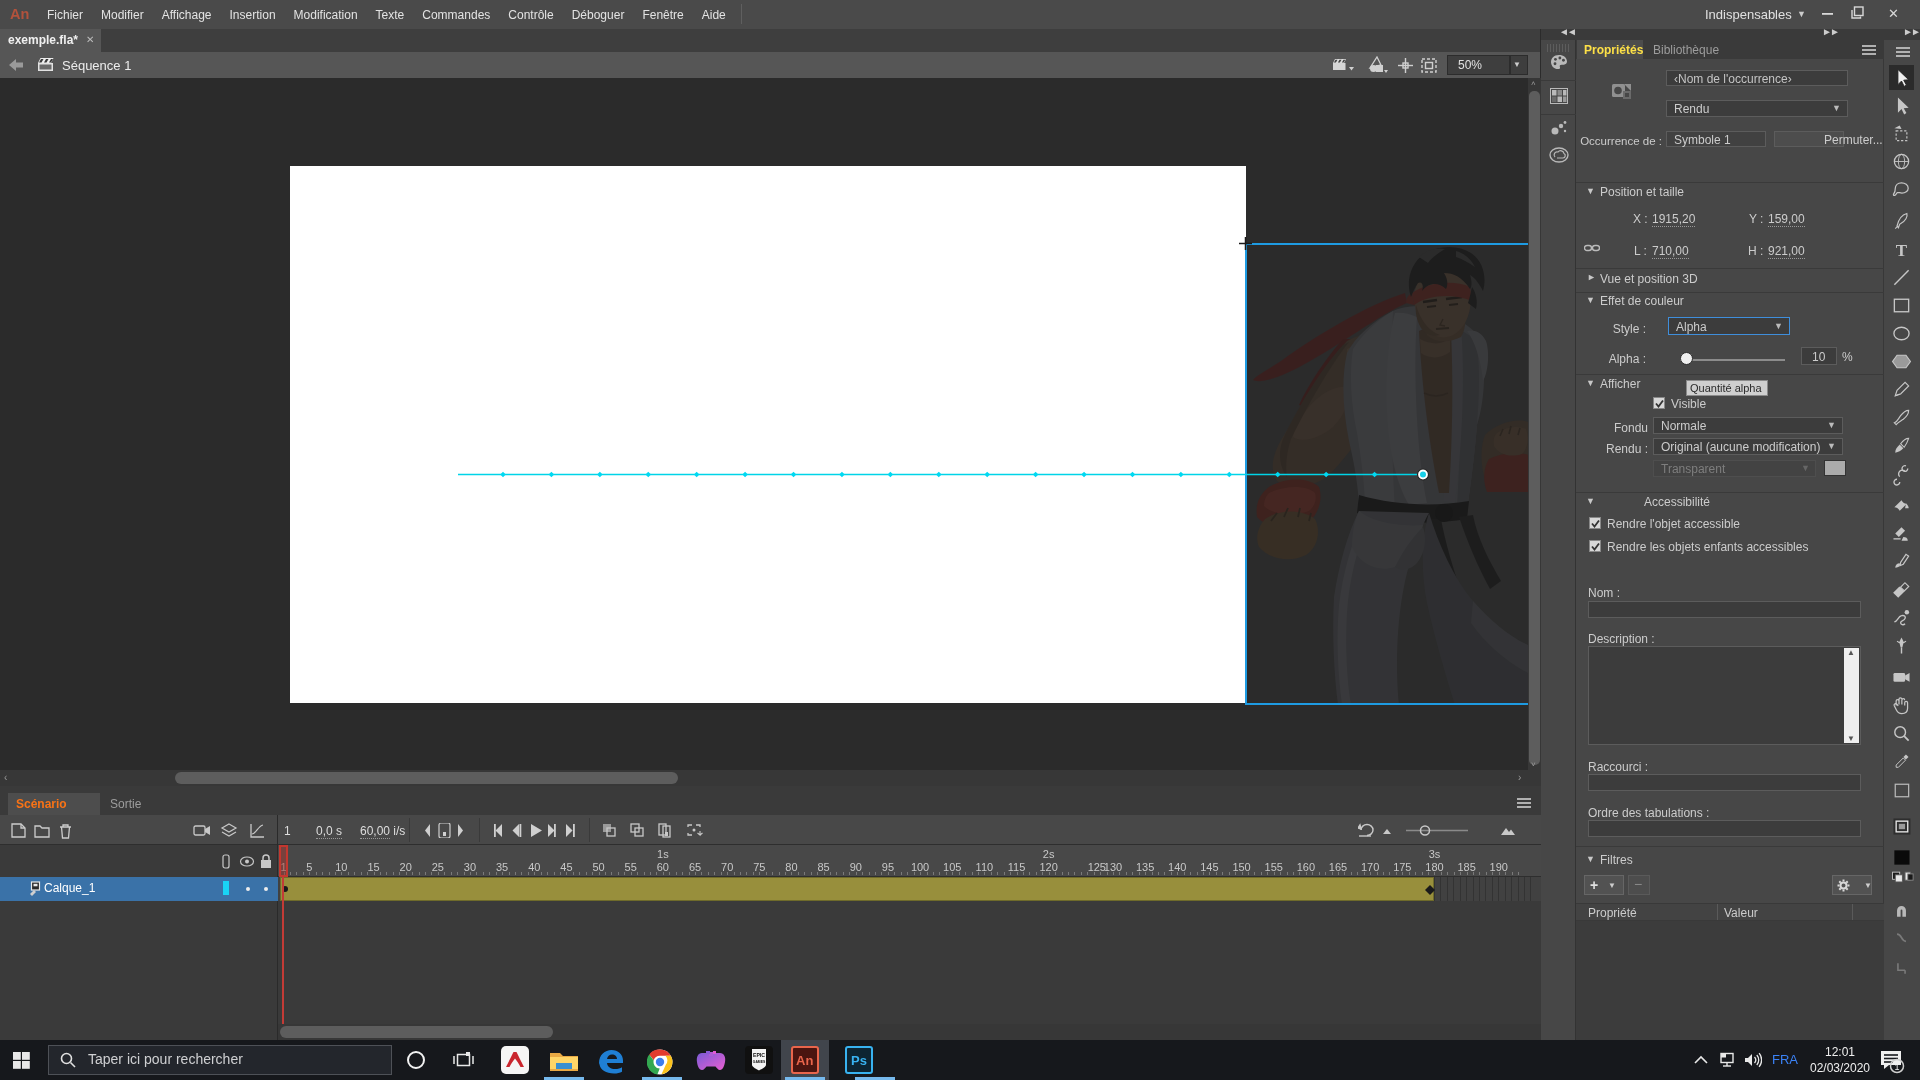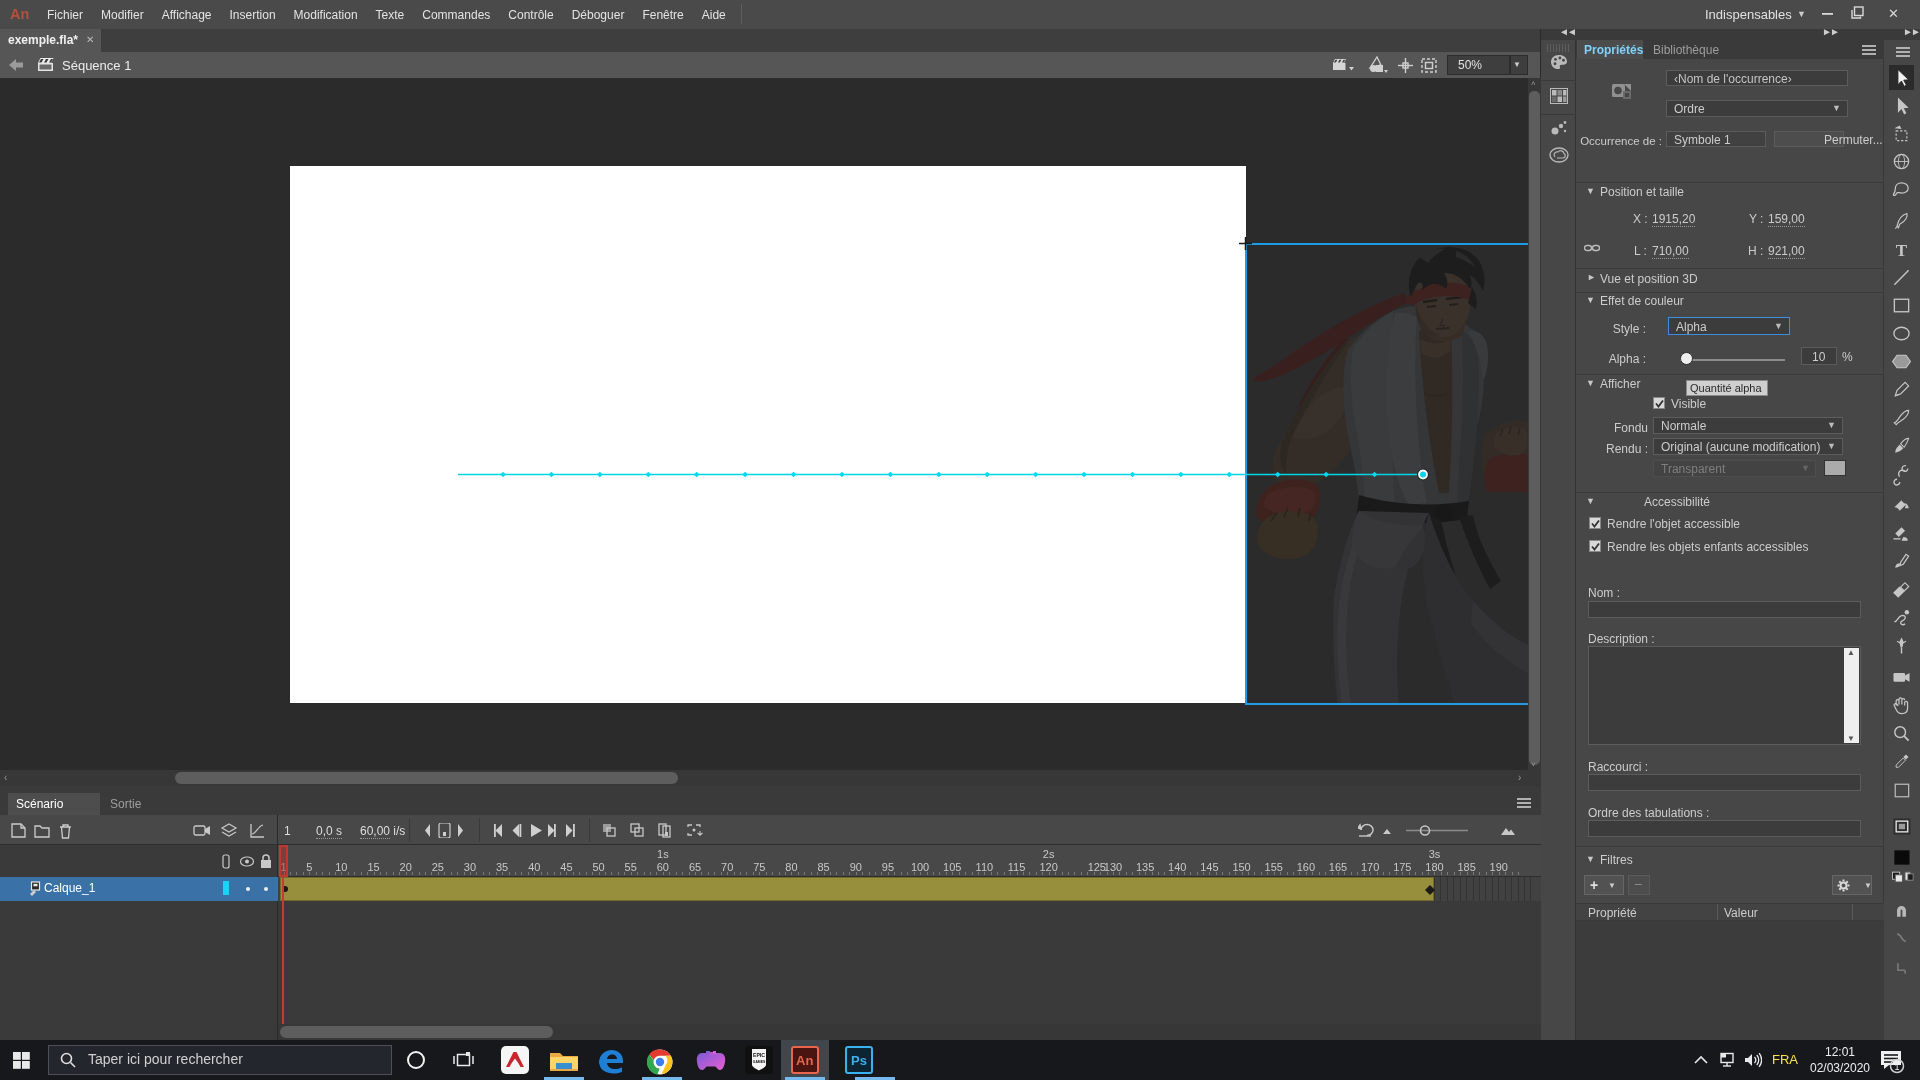--- a/index.html
+++ b/index.html
@@ -194,21 +194,21 @@
 
   <div class="abs" style="left:0;top:770px;width:1541px;height:16px;background:#373737;">
     <div class="abs" style="left:175px;top:2px;width:503px;height:12px;background:#5d5d5d;border-radius:6px;"></div>
     <span class="abs" style="left:4px;top:2px;font-size:10px;color:#9a9a9a;">‹</span>
     <span class="abs" style="left:1518px;top:2px;font-size:10px;color:#9a9a9a;">›</span>
   </div>
 
   <div class="abs" id="timeline" style="left:0;top:786px;width:1541px;height:254px;background:#3a3a3a;overflow:hidden;">
 
     <div class="abs" style="left:8px;top:7px;width:92px;height:22px;background:#4d4d4d;"></div>
-    <span class="abs" style="left:16px;top:11px;font-size:12px;font-weight:normal;color:#ffffff;">Scénario</span>
+    <span class="abs" style="left:16px;top:11px;font-size:12px;font-weight:bold;color:#f97316;">Scénario</span>
     <span class="abs" style="left:110px;top:11px;font-size:12px;color:#9d9d9d;">Sortie</span>
     <svg class="abs" style="left:1516px;top:11px;" width="16" height="12">
         <g stroke="#cfcfcf" stroke-width="1.6">
           <line x1="1" y1="2" x2="15" y2="2"></line>
           <line x1="1" y1="6" x2="15" y2="6"></line>
           <line x1="1" y1="10" x2="15" y2="10"></line>
         </g>
       </svg>
 
     <div class="abs" style="left:0;top:29px;width:1541px;height:30px;background:#484848;border-bottom:1px solid #2e2e2e;"></div>
@@ -642,21 +642,21 @@
     <svg style="position:absolute;left:8px;top:107px;" width="20" height="16">
         <ellipse cx="10" cy="8" rx="9" ry="7" fill="none" stroke="#b9b9b9" stroke-width="1.4"></ellipse>
         <path d="M6 10 a3 3 0 0 1 3 -5 a3.4 3.4 0 0 1 6 1.5 a2.4 2.4 0 0 1 -1 4.5 h-6" fill="none" stroke="#b9b9b9" stroke-width="1.2"></path>
       </svg>
   </div>
 
   <div class="abs" id="props" style="left:1576px;top:40px;width:308px;height:1000px;background:#474747;border-right:1px solid #383838;font-size:12px;color:#cccccc;">
 
     <div class="abs" style="left:0;top:0;width:308px;height:19px;background:#3a3a3a;"></div>
     <div class="abs" style="left:1px;top:0;width:66px;height:19px;background:#4c4c4c;"></div>
-    <span class="abs" style="left:8px;top:3px;font-weight:bold;color:#7dd3fc;">Propriétés</span>
+    <span class="abs" style="left:8px;top:3px;font-weight:bold;color:#fde047;">Propriétés</span>
     <span class="abs" style="left:77px;top:3px;color:#9d9d9d;">Bibliothèque</span>
     <svg class="abs" style="left:285px;top:4px;" width="16" height="12">
         <g stroke="#cfcfcf" stroke-width="1.6">
           <line x1="1" y1="2" x2="15" y2="2"></line>
           <line x1="1" y1="6" x2="15" y2="6"></line>
           <line x1="1" y1="10" x2="15" y2="10"></line>
         </g>
       </svg>
 
     <svg class="abs" style="left:36px;top:42px;" width="20" height="18">
@@ -664,21 +664,21 @@
         <circle cx="6" cy="8.5" r="3.8" fill="#474747"></circle>
         <path d="M12 2 h7 v7 z" fill="#909090"></path>
         <rect x="11" y="9" width="8" height="8" fill="#6a6a6a"></rect>
         <rect x="13" y="11" width="4" height="4" fill="#474747"></rect>
       </svg>
 
     <div class="abs" style="left:90px;top:30px;width:182px;height:16px;background:#3c3c3c;border:1px solid #5c5c5c;"></div>
     <span class="abs" style="left:98px;top:32px;color:#c4c4c4;">‹Nom de l'occurrence›</span>
 
     <div class="abs" style="left:90px;top:60px;width:182px;height:17px;background:#3c3c3c;border:1px solid #5c5c5c;"></div>
-    <span class="abs" style="left:98px;top:62px;">Ordre</span>
+    <span class="abs" style="left:98px;top:62px;">Rendu</span>
     <span class="abs" style="left:256px;top:63px;font-size:9px;color:#bbb;">▼</span>
 
     <span class="abs" style="left:0px;top:95px;width:86px;text-align:right;font-size:11.5px;">Occurrence de :</span>
     <div class="abs" style="left:90px;top:91px;width:100px;height:16px;background:#414141;border:1px solid #5c5c5c;"></div>
     <span class="abs" style="left:98px;top:93px;">Symbole 1</span>
     <div class="abs" style="left:198px;top:91px;width:70px;height:16px;background:#4d4d4d;border:1px solid #5c5c5c;"></div>
     <span class="abs" style="left:208px;top:93px;margin-left:40px;">Permuter...</span>
 
     <div class="abs" style="left:0;top:142px;width:308px;height:1px;background:#3a3a3a;"></div>
 
@@ -1033,21 +1033,21 @@
         <path d="M3 1.5 h5 v4 h-5 z" fill="#e8e8e8"></path>
       </svg>
     <svg class="abs" style="left:1744px;top:12px;" width="18" height="16">
         <path d="M1 6 h3 l4 -4 v12 l-4 -4 h-3 z" fill="#e8e8e8"></path>
         <g fill="none" stroke="#e8e8e8" stroke-width="1.3">
           <path d="M10.5 5 a4.5 4.5 0 0 1 0 6"></path>
           <path d="M12.8 3 a7.5 7.5 0 0 1 0 10"></path>
           <path d="M15.1 1.2 a10.5 10.5 0 0 1 0 13.6"></path>
         </g>
       </svg>
-    <span class="abs" style="left:1772px;top:12px;font-size:13px;color:#fde047;">FRA</span>
+    <span class="abs" style="left:1772px;top:12px;font-size:13px;color:#3b82f6;">FRA</span>
     <span class="abs" style="left:1814px;top:5px;width:52px;font-size:12px;color:#eeeeee;text-align:center;">12:01</span>
     <span class="abs" style="left:1805px;top:21px;width:70px;font-size:12px;color:#eeeeee;text-align:center;">02/03/2020</span>
     <svg class="abs" style="left:1879px;top:10px;" width="26" height="24">
       <path d="M2 1 h20 v14 h-12 l-5 4 v-4 h-3 z" fill="#f0f0f0"></path>
       <g stroke="#16181c" stroke-width="1.6">
           <line x1="5" y1="5" x2="19" y2="5"></line>
           <line x1="5" y1="8.5" x2="19" y2="8.5"></line>
           <line x1="5" y1="12" x2="14" y2="12"></line>
         </g>
       <circle cx="18" cy="16" r="6.5" fill="none" stroke="#cfcfcf" stroke-width="1.5"></circle>

